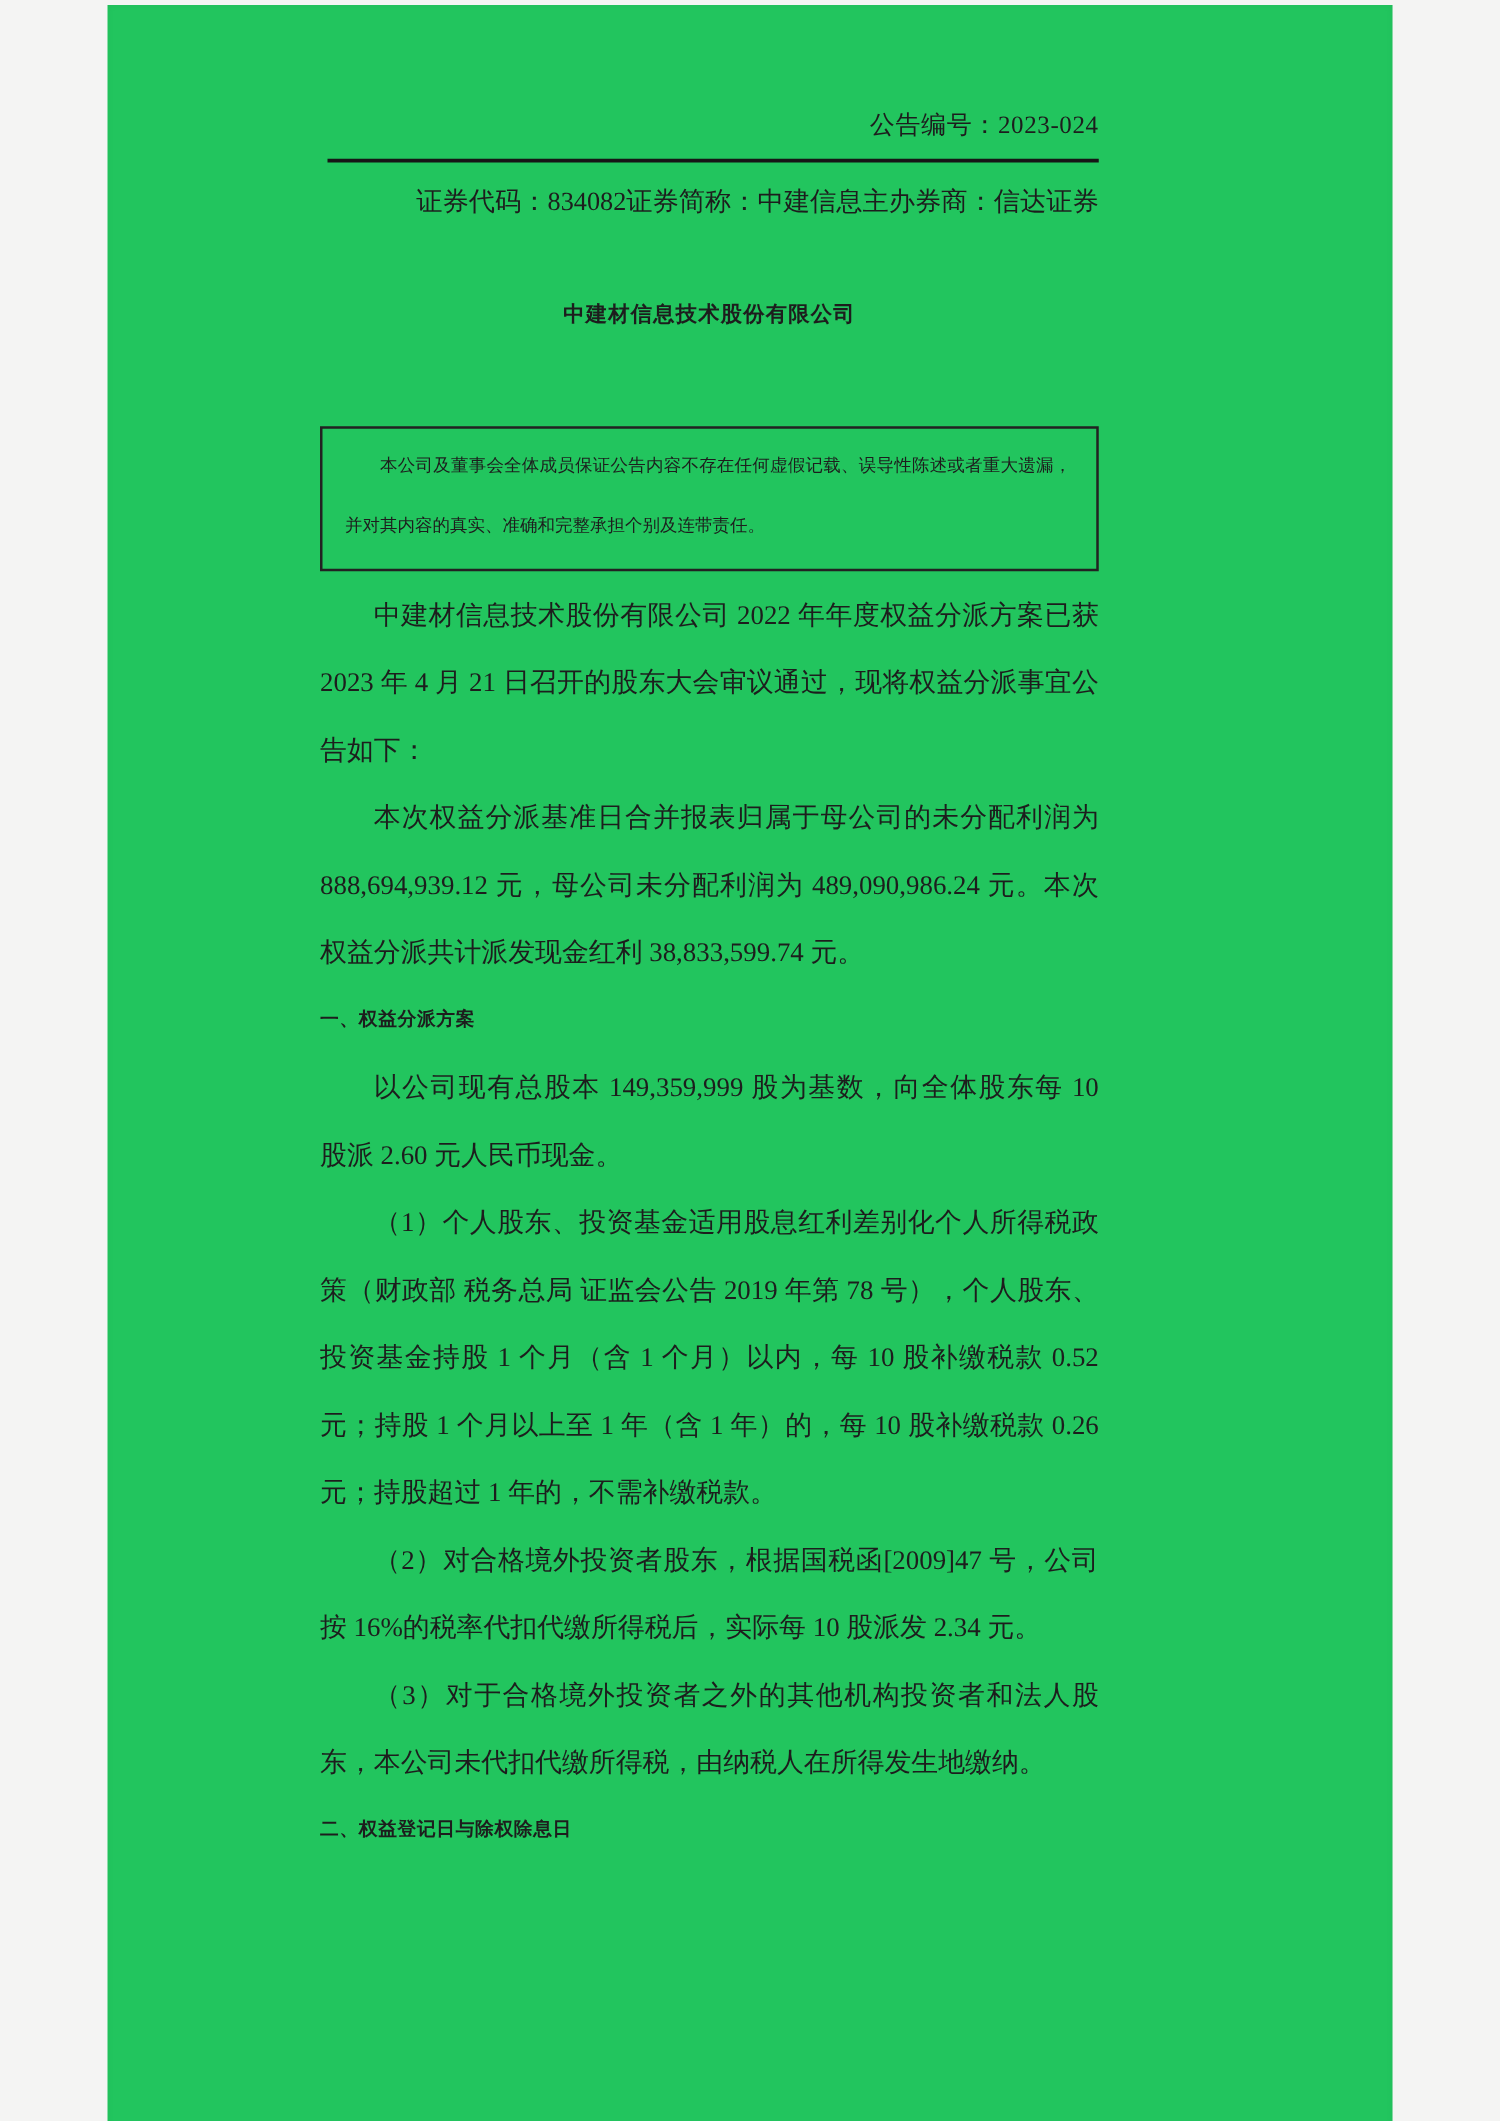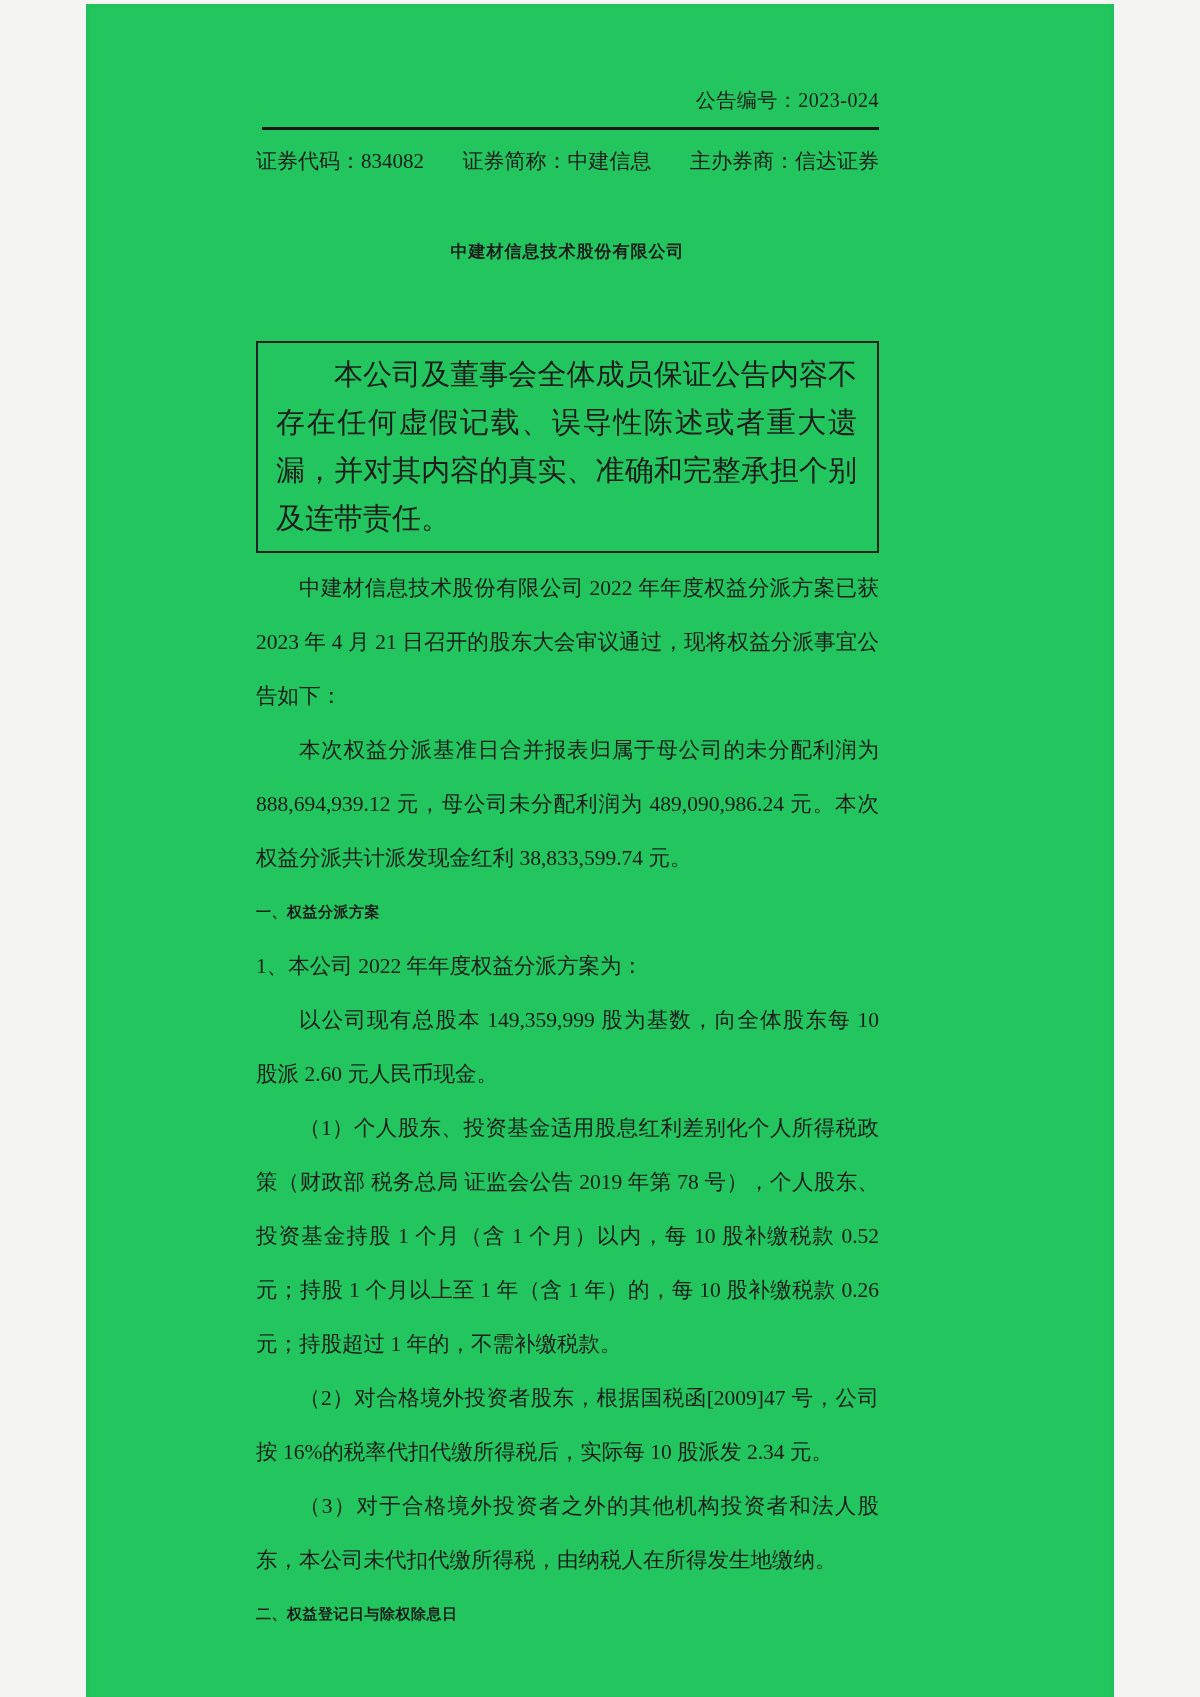--- a/index.html
+++ b/index.html
@@ -31,40 +31,40 @@
   
   .rule {
     margin-top: 15px;
     margin-left: 6px;
     border: 0;
     border-top: 3px solid #161616;
   }
   
   .sec-header {
     display: flex;
-    justify-content: space-between;
+    justify-content: flex-end;
     margin-top: 17px;
     font-size: 21px;
     line-height: 28px;
     white-space: nowrap;
   }
   .titles {
     margin-top: 60px;
     text-align: center;
     font-weight: 700;
     font-size: 17px;
     line-height: 34px;
     letter-spacing: 1px;
   }
   .title-2 { margin-top: 24px; }
   .disclaimer-box {
     margin-top: 72px;
     border: 2px solid #222;
     padding: 7px 20px 9px 18px;
-    font-size: 29px;
+    font-size: 14px;
     line-height: 48px;
     text-align: justify;
     text-indent: 2em;
   }
   .bodytext {
     margin-top: 8px;
     font-size: 21.5px;
     line-height: 54px;
     text-align: justify;
   }
@@ -110,21 +110,20 @@
     </div>
 
     <div class="disclaimer-box">
       <span>本公司及董事会全体成员保证公告内容不存在任何虚假记载、误导性陈述或者重大遗漏，并对其内容的真实、准确和完整承担个别及连带责任。</span>
     </div>
 
     <div class="bodytext">
       <p class="indent">中建材信息技术股份有限公司 2022 年年度权益分派方案已获 2023 年 4 月 21 日召开的股东大会审议通过，现将权益分派事宜公告如下：</p>
       <p class="indent">本次权益分派基准日合并报表归属于母公司的未分配利润为 888,694,939.12 元，母公司未分配利润为 489,090,986.24 元。本次权益分派共计派发现金红利 38,833,599.74 元。</p>
       <p class="heading">一、权益分派方案</p>
-      <p>1、本公司 2022 年年度权益分派方案为：</p>
       <p class="indent">以公司现有总股本 149,359,999 股为基数，向全体股东每 10 股派 2.60 元人民币现金。</p>
       <p class="indent">（1）个人股东、投资基金适用股息红利差别化个人所得税政策（财政部 税务总局 证监会公告 2019 年第 78 号），个人股东、投资基金持股 1 个月（含 1 个月）以内，每 10 股补缴税款 0.52 元；持股 1 个月以上至 1 年（含 1 年）的，每 10 股补缴税款 0.26 元；持股超过 1 年的，不需补缴税款。</p>
       <p class="indent">（2）对合格境外投资者股东，根据国税函[2009]47 号，公司按 16%的税率代扣代缴所得税后，实际每 10 股派发 2.34 元。</p>
       <p class="indent">（3）对于合格境外投资者之外的其他机构投资者和法人股东，本公司未代扣代缴所得税，由纳税人在所得发生地缴纳。</p>
       <p class="heading">二、权益登记日与除权除息日</p>
     </div>
 
   </div>
 </div>
 

